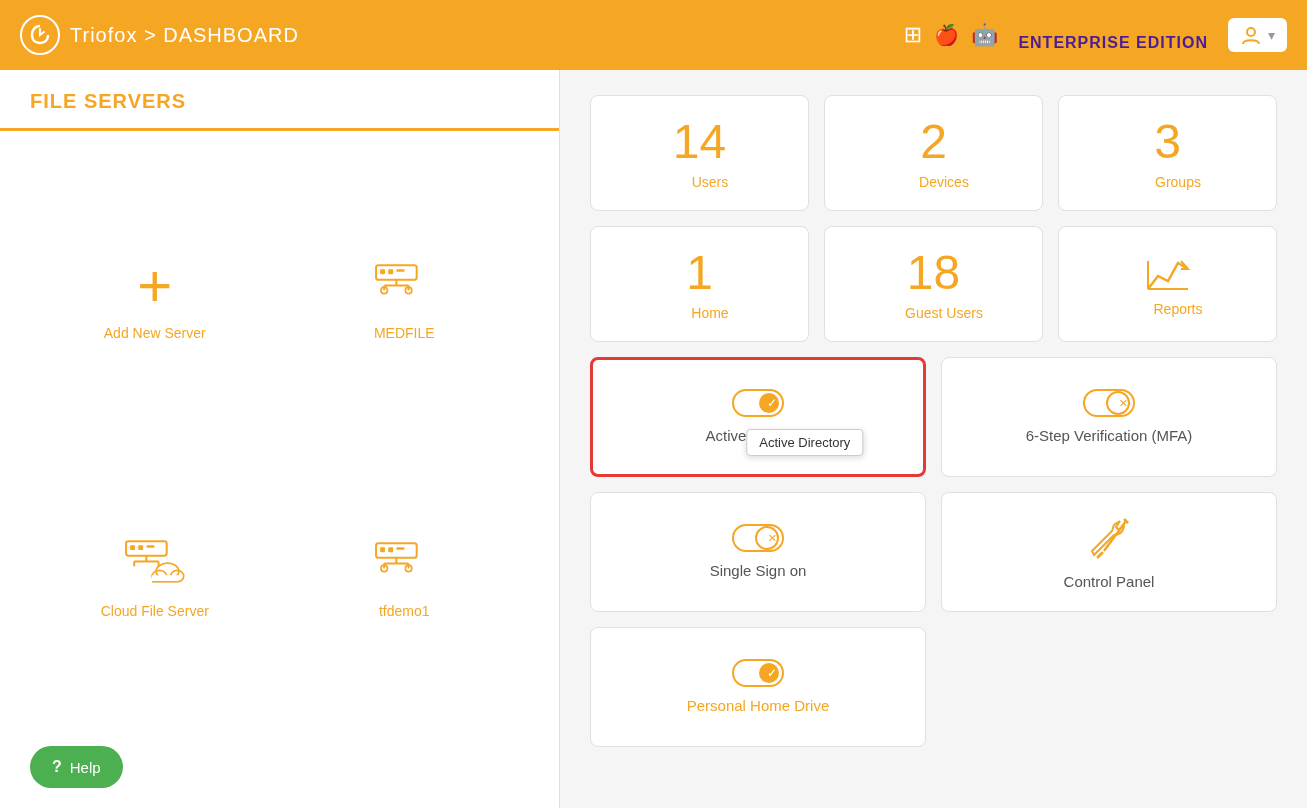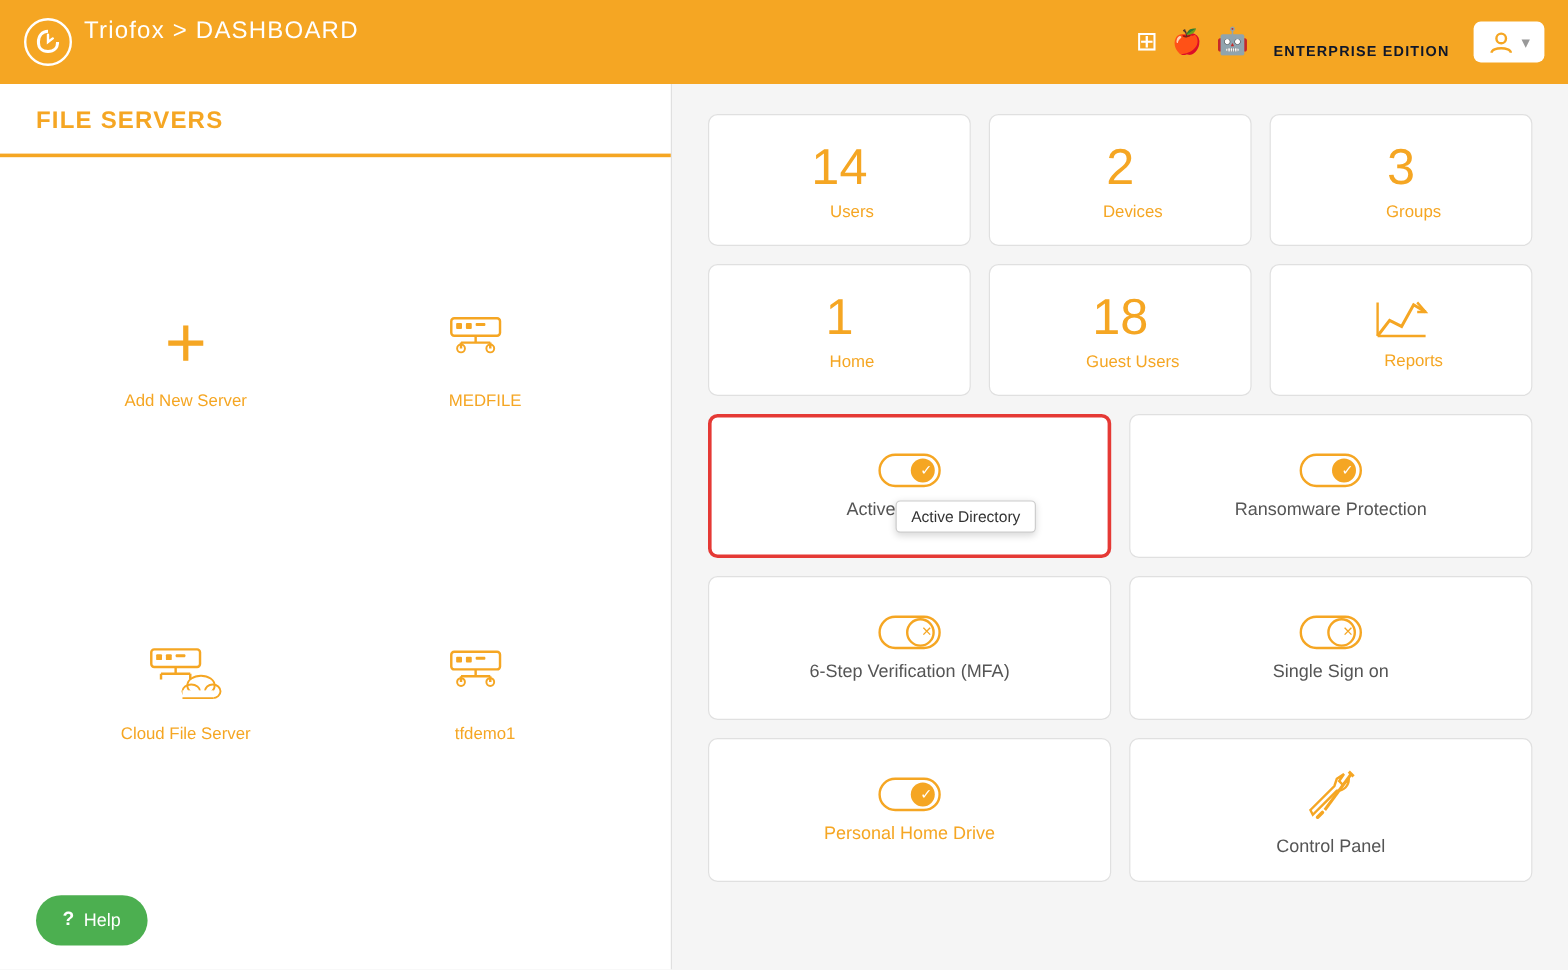--- a/index.html
+++ b/index.html
@@ -9,21 +9,21 @@
     .header {
       background: #f5a623;
       height: 70px;
       display: flex;
       align-items: center;
       justify-content: space-between;
       padding: 0 20px;
     }
     .header-left {
       display: flex;
-      align-items: flex-start;
+      align-items: center;
       gap: 10px;
     }
     .logo-icon {
       width: 40px;
       height: 40px;
       border: 2px solid white;
       border-radius: 50%;
       display: flex;
       align-items: center;
       justify-content: center;
@@ -42,22 +42,22 @@
     .header-icons {
       display: flex;
       gap: 12px;
       align-items: center;
     }
     .header-icon {
       color: white;
       font-size: 22px;
     }
     .edition-text {
-      color: #0f172a;
-      font-size: 12px;
+      color: #4c1d95;
+      font-size: 16px;
       font-weight: 600;
       letter-spacing: 1px;
       margin-top: 16px;
     }
     .user-btn {
       background: white;
       border: none;
       border-radius: 6px;
       padding: 6px 12px;
       display: flex;
@@ -175,21 +175,21 @@
       padding: 20px;
       display: flex;
       flex-direction: column;
       align-items: center;
       justify-content: center;
       min-height: 110px;
       cursor: pointer;
     }
     .stat-number {
       color: #f5a623;
-      font-size: 42px;
+      font-size: 48px;
       font-weight: 400;
       line-height: 1.1;
     }
     .stat-label {
       color: #f5a623;
       font-size: 14px;
       margin-top: 5px;
       margin-left: 21px;
     }
 
@@ -462,48 +462,44 @@
 
     <div class="feature-grid">
 
       <div class="feature-card highlighted" style="position:relative;">
         <div class="toggle-on"></div>
         <span class="feature-label">Active Directory</span>
         <span class="cursor-pointer" style="font-size:16px; position:absolute; bottom:28px; left:53%;">↖</span>
         <div class="tooltip">Active Directory</div>
       </div>
 
-      <div class="feature-card">
-        <div class="toggle-on"></div>
-        <span class="feature-label">Ransomware Protection</span>
-      </div>
 
       <div class="feature-card">
         <div class="toggle-off"></div>
         <span class="feature-label">6-Step Verification (MFA)</span>
       </div>
 
       <div class="feature-card">
         <div class="toggle-off"></div>
         <span class="feature-label">Single Sign on</span>
-      </div>
-
-      <div class="feature-card">
-        <div class="toggle-on"></div>
-        <span class="feature-label orange">Personal Home Drive</span>
       </div>
 
       <div class="feature-card">
         <svg width="50" height="50" viewBox="0 0 50 50" fill="none">
 
           <path d="M8 38 L28 18 L30 12 L36 8 L32 14 L35 17 L40 12 C40 18 36 22 30 22 L10 42 Z" stroke="#f5a623" stroke-width="2" fill="none"></path>
 
           <line x1="42" y1="8" x2="20" y2="38" stroke="#f5a623" stroke-width="2.5"></line>
           <line x1="18" y1="40" x2="14" y2="44" stroke="#f5a623" stroke-width="3" stroke-linecap="round"></line>
           <line x1="40" y1="6" x2="44" y2="10" stroke="#f5a623" stroke-width="2.5"></line>
         </svg>
         <span class="feature-label">Control Panel</span>
       </div>
 
+      <div class="feature-card">
+        <div class="toggle-on"></div>
+        <span class="feature-label orange">Personal Home Drive</span>
+      </div>
+
     </div>
   </div>
 
 </div>
 
 </body></html>

